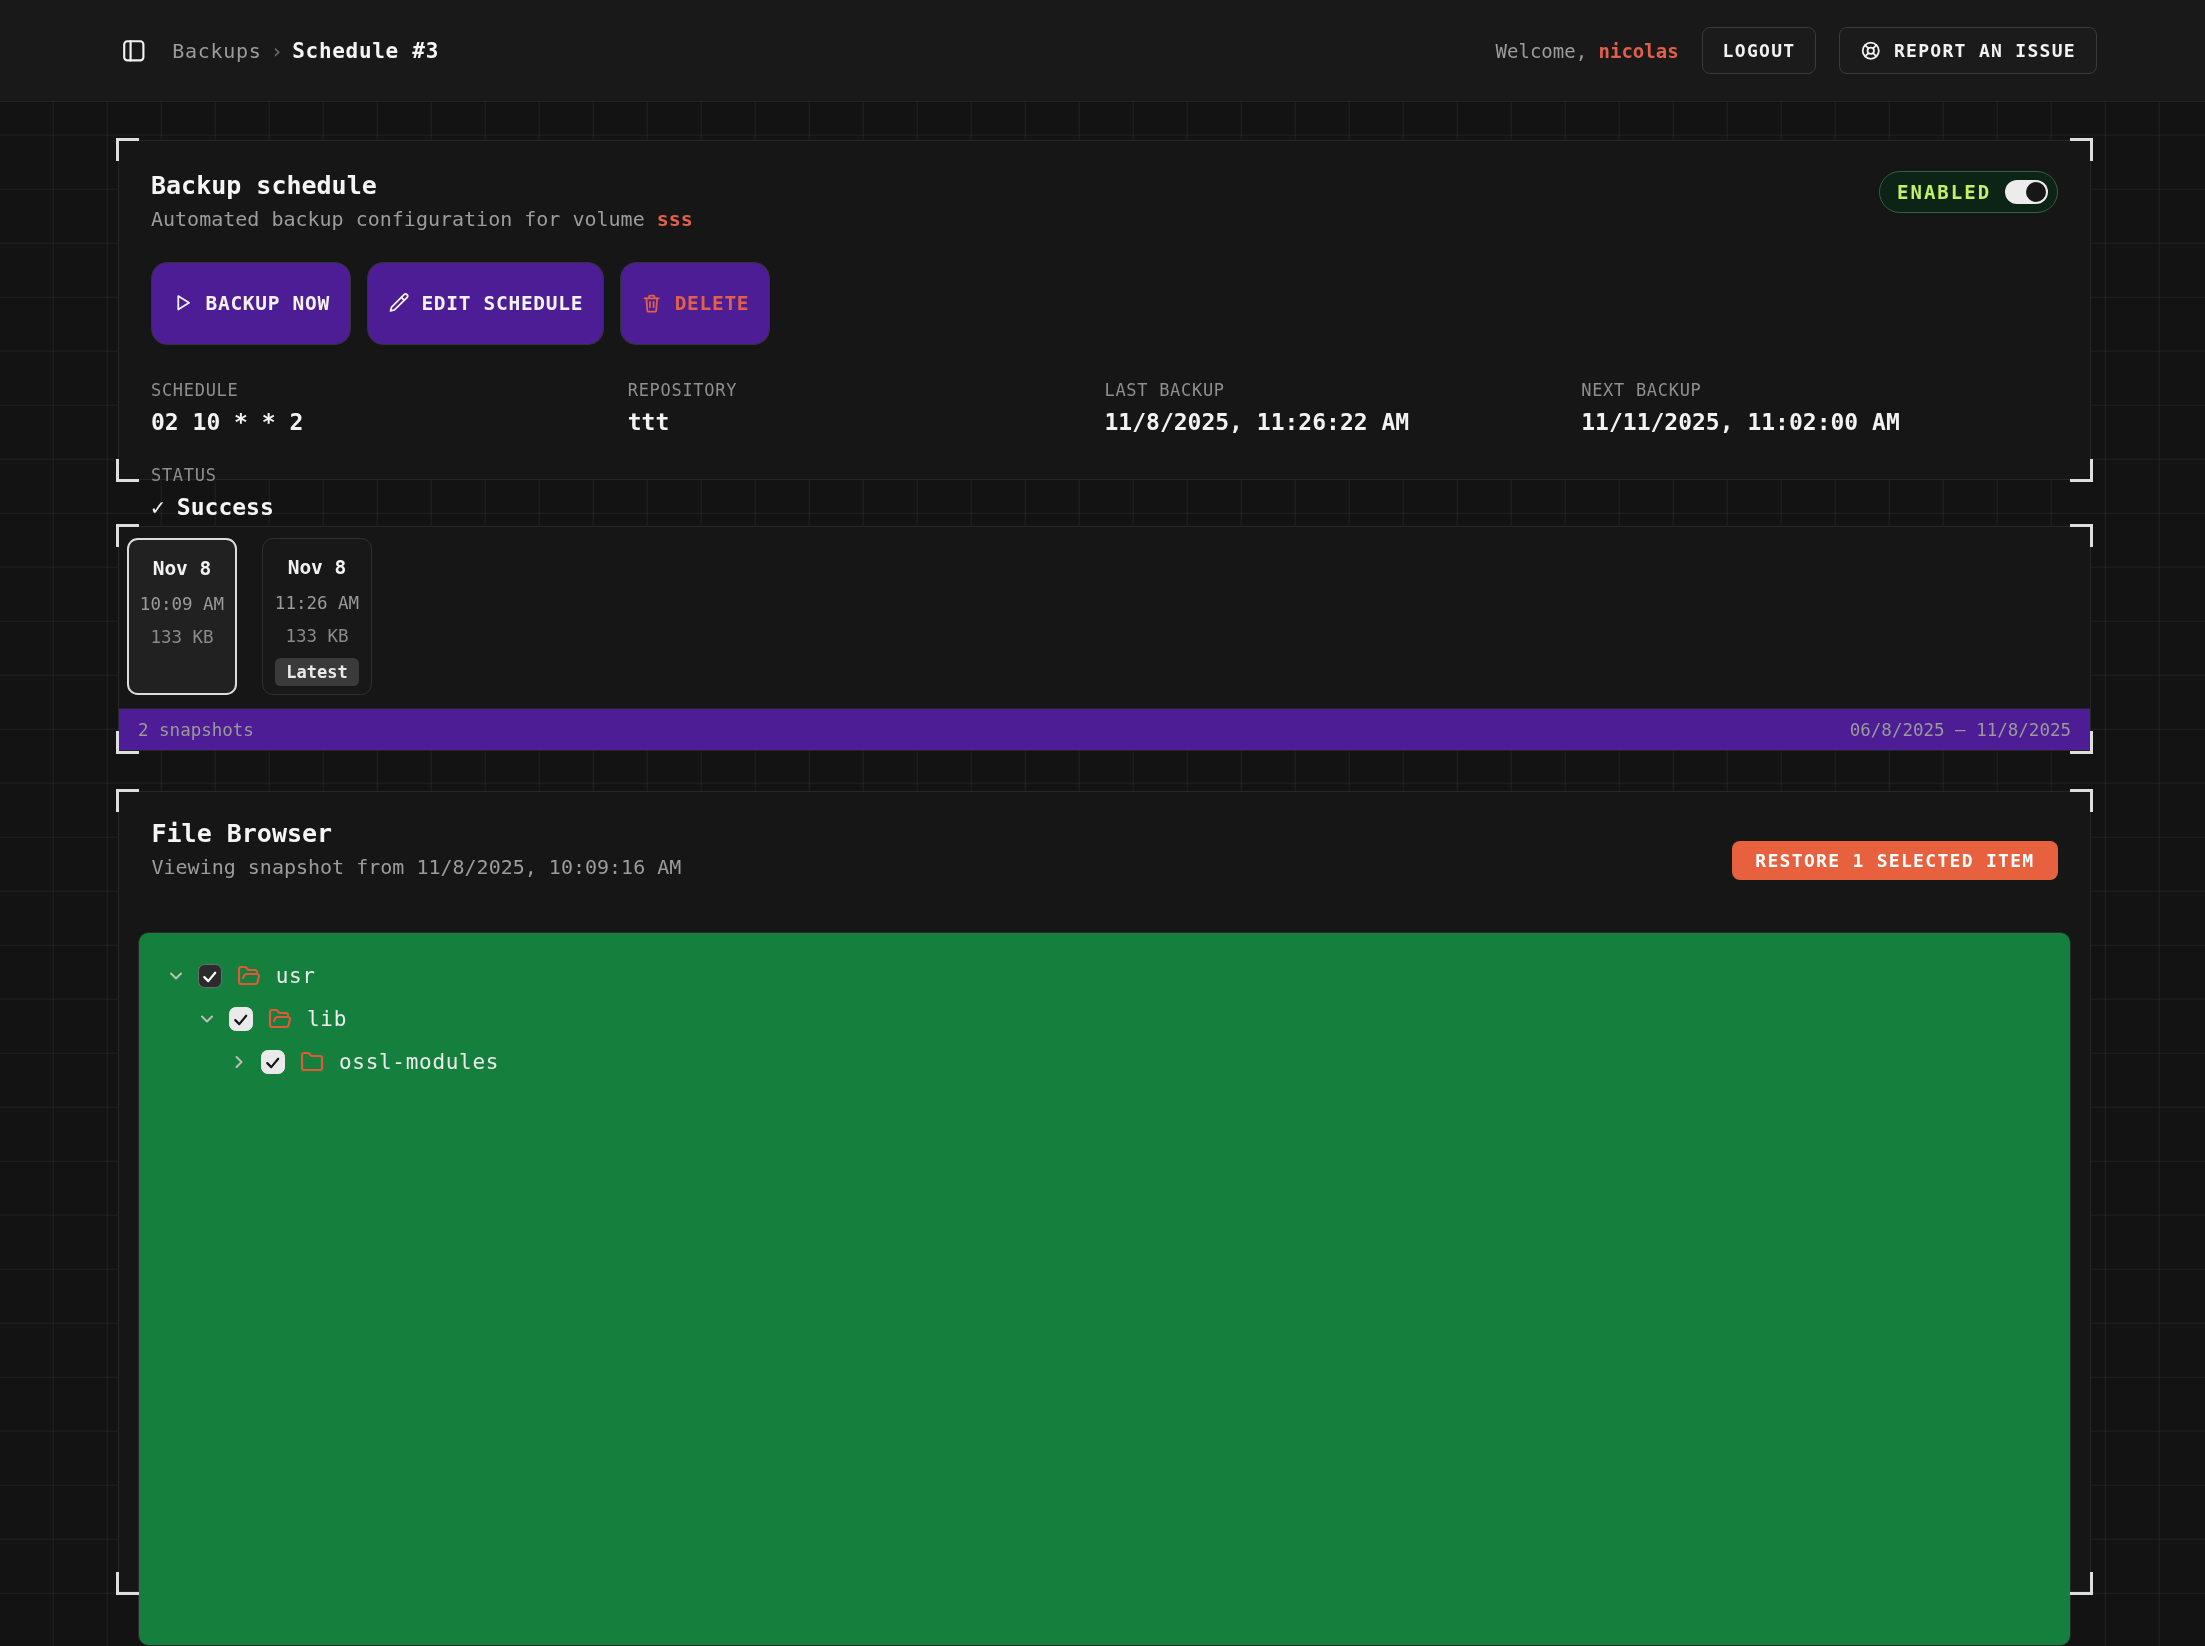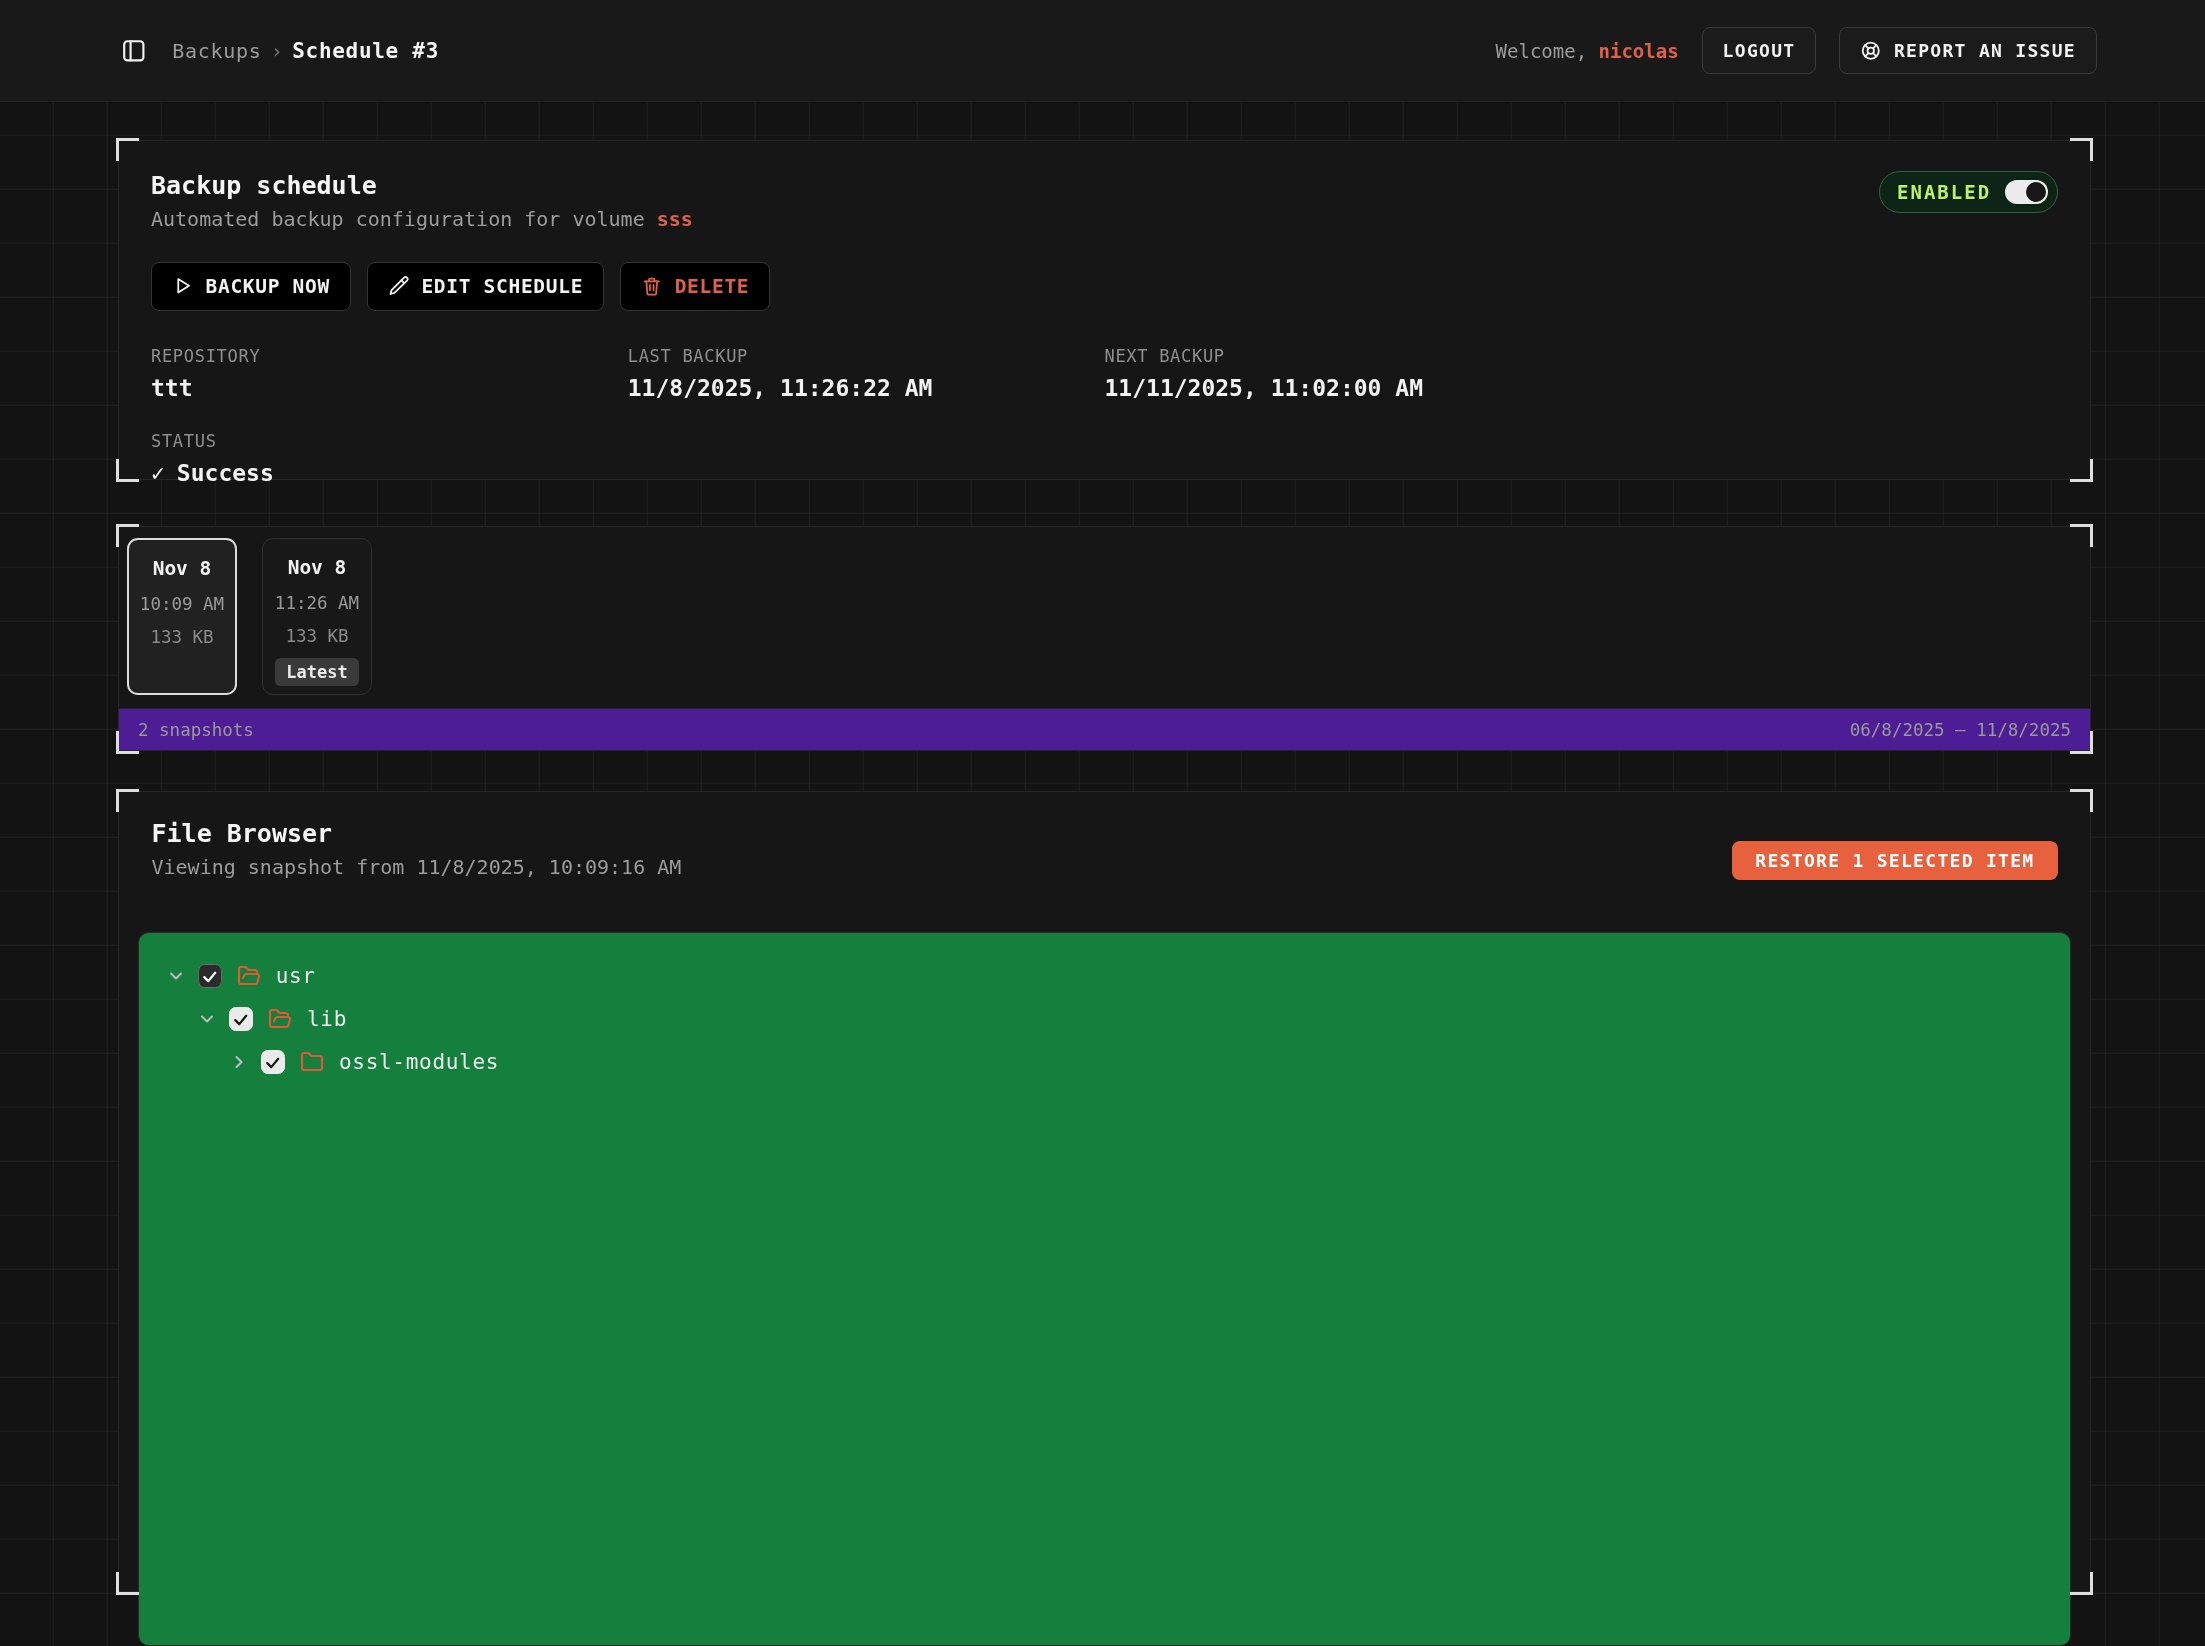--- a/index.html
+++ b/index.html
@@ -68,24 +68,24 @@
   }
   .pill-label { font-size: 19px; font-weight: bold; letter-spacing: 2px; color: #bef264; }
   .switch { position: relative; width: 43px; height: 24px; border-radius: 12px; background: #ececec; }
   .switch .knob {
     position: absolute; top: 2px; right: 2px; width: 20px; height: 20px;
     border-radius: 50%; background: #171717;
   }
   .actions { display: flex; gap: 16px; margin-top: 31px; }
   .act-btn {
     display: flex; align-items: center; gap: 12px;
-    background: #000000; border: 1.3px solid #333; border-radius: 8px;
+    background: #4c1d95; border: 1.3px solid #333; border-radius: 16px;
     color: #f2f2f2; font-family: inherit;
     font-size: 19.5px; font-weight: bold; letter-spacing: 0.7px;
-    padding: 12px 20px; cursor: pointer;
+    padding: 29px 20px; cursor: pointer;
   }
   .act-btn svg { width: 21.5px; height: 21.5px; }
   .act-btn.danger { color: #e0604a; }
   .fields { display: grid; grid-template-columns: repeat(4, 1fr); margin-top: 35px; }
   .f-label { font-size: 17px; color: #8f8f8f; letter-spacing: 0.7px; }
   .f-value { font-size: 23px; font-weight: bold; color: #f2f2f2; margin-top: 9.4px; }
   .status-block { margin-top: 30px; }
   .status-val { display: flex; align-items: center; gap: 12px; margin-top: 9.4px; }
   .status-val .chk { font-size: 23px; color: #f2f2f2; }
   .status-val .txt { font-size: 23px; font-weight: bold; color: #f5f5f5; }
@@ -219,20 +219,24 @@
             <path d="M6 7l1 13a2 2 0 0 0 2 2h6a2 2 0 0 0 2-2l1-13"></path>
             <line x1="10" y1="11" x2="10" y2="17"></line>
             <line x1="14" y1="11" x2="14" y2="17"></line>
           </svg>
         <span>DELETE</span>
       </button>
     </div>
 
     <div class="fields">
       <div>
+        <div class="f-label">SCHEDULE</div>
+        <div class="f-value">02 10 * * 2</div>
+      </div>
+      <div>
         <div class="f-label">REPOSITORY</div>
         <div class="f-value">ttt</div>
       </div>
       <div>
         <div class="f-label">LAST BACKUP</div>
         <div class="f-value">11/8/2025, 11:26:22 AM</div>
       </div>
       <div>
         <div class="f-label">NEXT BACKUP</div>
         <div class="f-value">11/11/2025, 11:02:00 AM</div>

